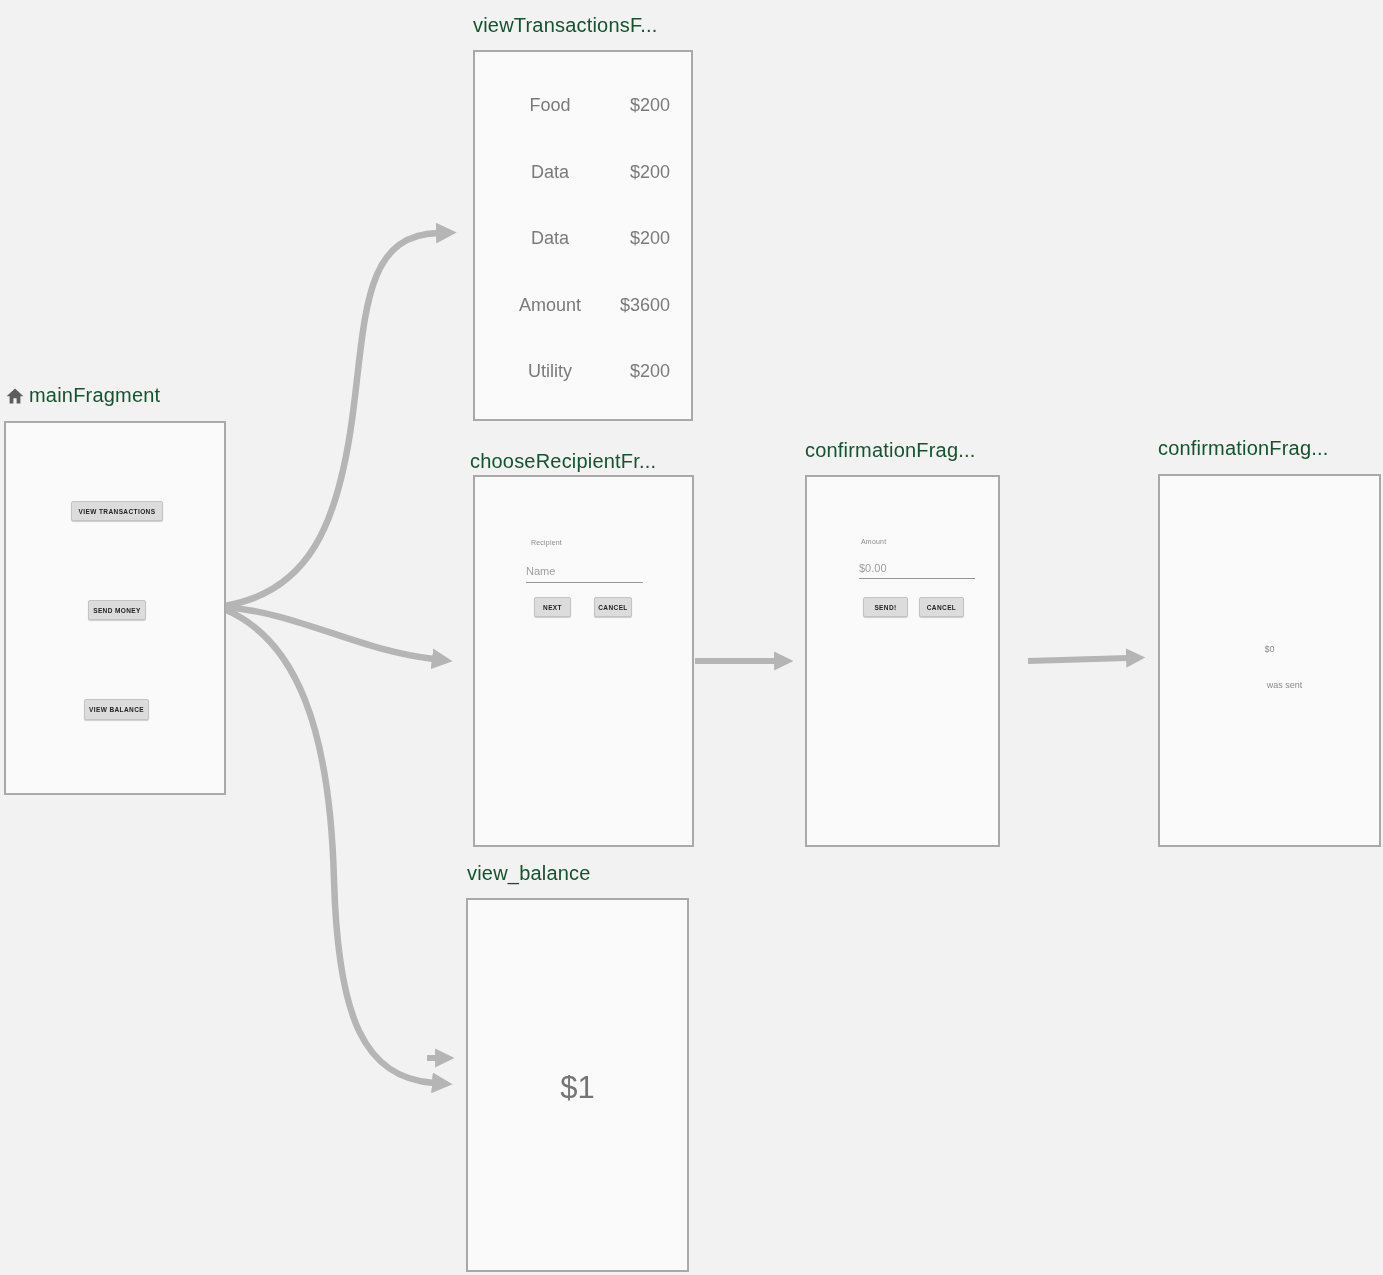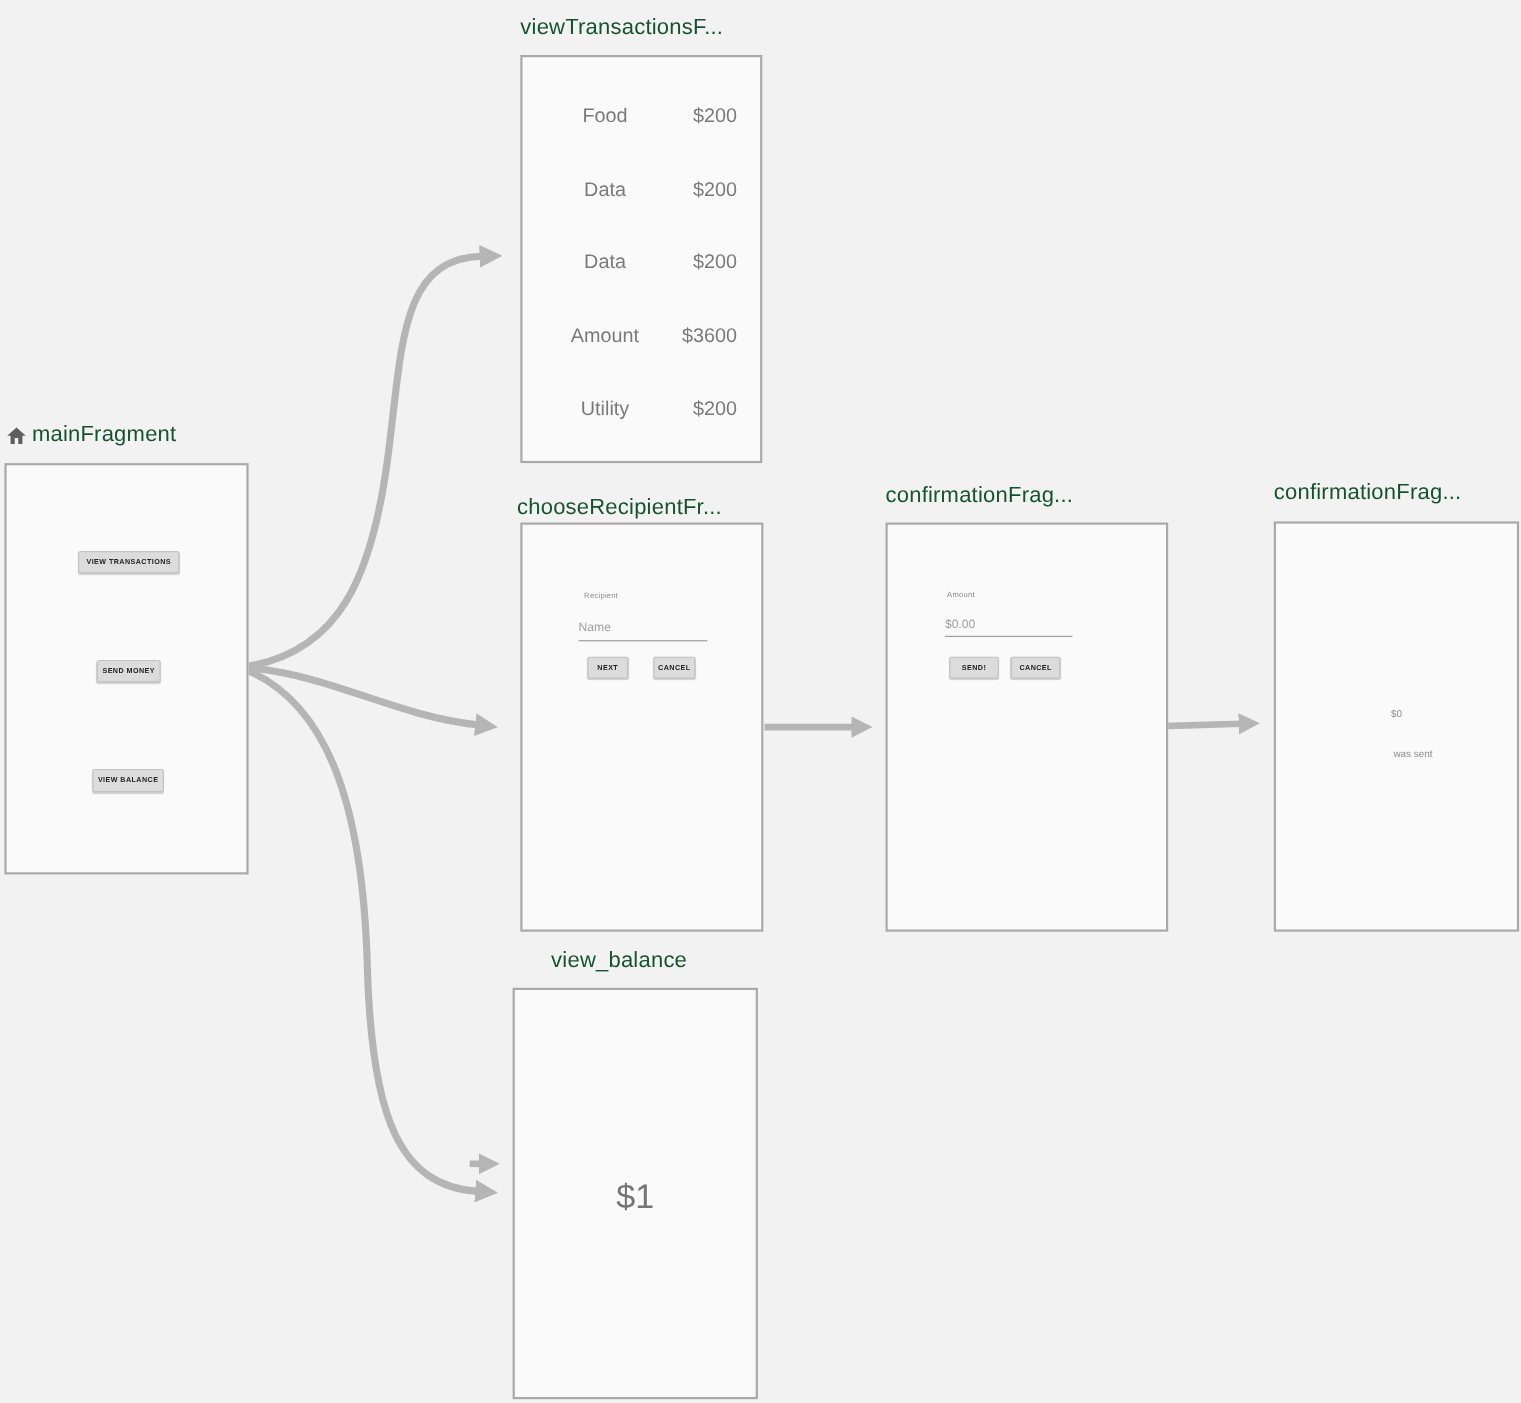--- a/index.html
+++ b/index.html
@@ -97,33 +97,33 @@
 <div class="card" style="left:473px;top:475px;width:221px;height:372px;">
   <div class="field-label" style="left:56px;top:62px;">Recipient</div>
   <div class="field-input" style="left:51px;top:88px;width:117px;height:18px;">Name</div>
   <div class="android-btn" style="left:59px;top:120px;width:37px;height:20px;">NEXT</div>
   <div class="android-btn" style="left:119px;top:120px;width:38px;height:20px;">CANCEL</div>
 </div>
 
 <div class="frag-title" style="left:805px;top:439px;">
   <span>confirmationFrag...</span>
 </div>
-<div class="card" style="left:805px;top:475px;width:257px;height:372px;">
+<div class="card" style="left:805px;top:475px;width:195px;height:372px;">
   <div class="field-label" style="left:54px;top:61px;">Amount</div>
   <div class="field-input" style="left:52px;top:85px;width:116px;height:17px;">$0.00</div>
   <div class="android-btn" style="left:56px;top:120px;width:45px;height:20px;">SEND!</div>
   <div class="android-btn" style="left:112px;top:120px;width:45px;height:20px;">CANCEL</div>
 </div>
 
 <div class="frag-title" style="left:1158px;top:437px;">
   <span>confirmationFrag...</span>
 </div>
 <div class="card" style="left:1158px;top:474px;width:223px;height:373px;">
   <div class="center-text" style="top:168px;font-size:9px;">$0</div>
   <div class="center-text" style="top:204px;font-size:9px;padding-left:15px;">was sent</div>
 </div>
 
-<div class="frag-title" style="left:467px;top:862px;margin-left:34px;">
+<div class="frag-title" style="left:467px;top:862px;">
   <span>view_balance</span>
 </div>
 <div class="card" style="left:466px;top:898px;width:223px;height:374px;">
   <div class="balance-text" style="top:170px;">$1</div>
 </div>
 
 </body></html>

